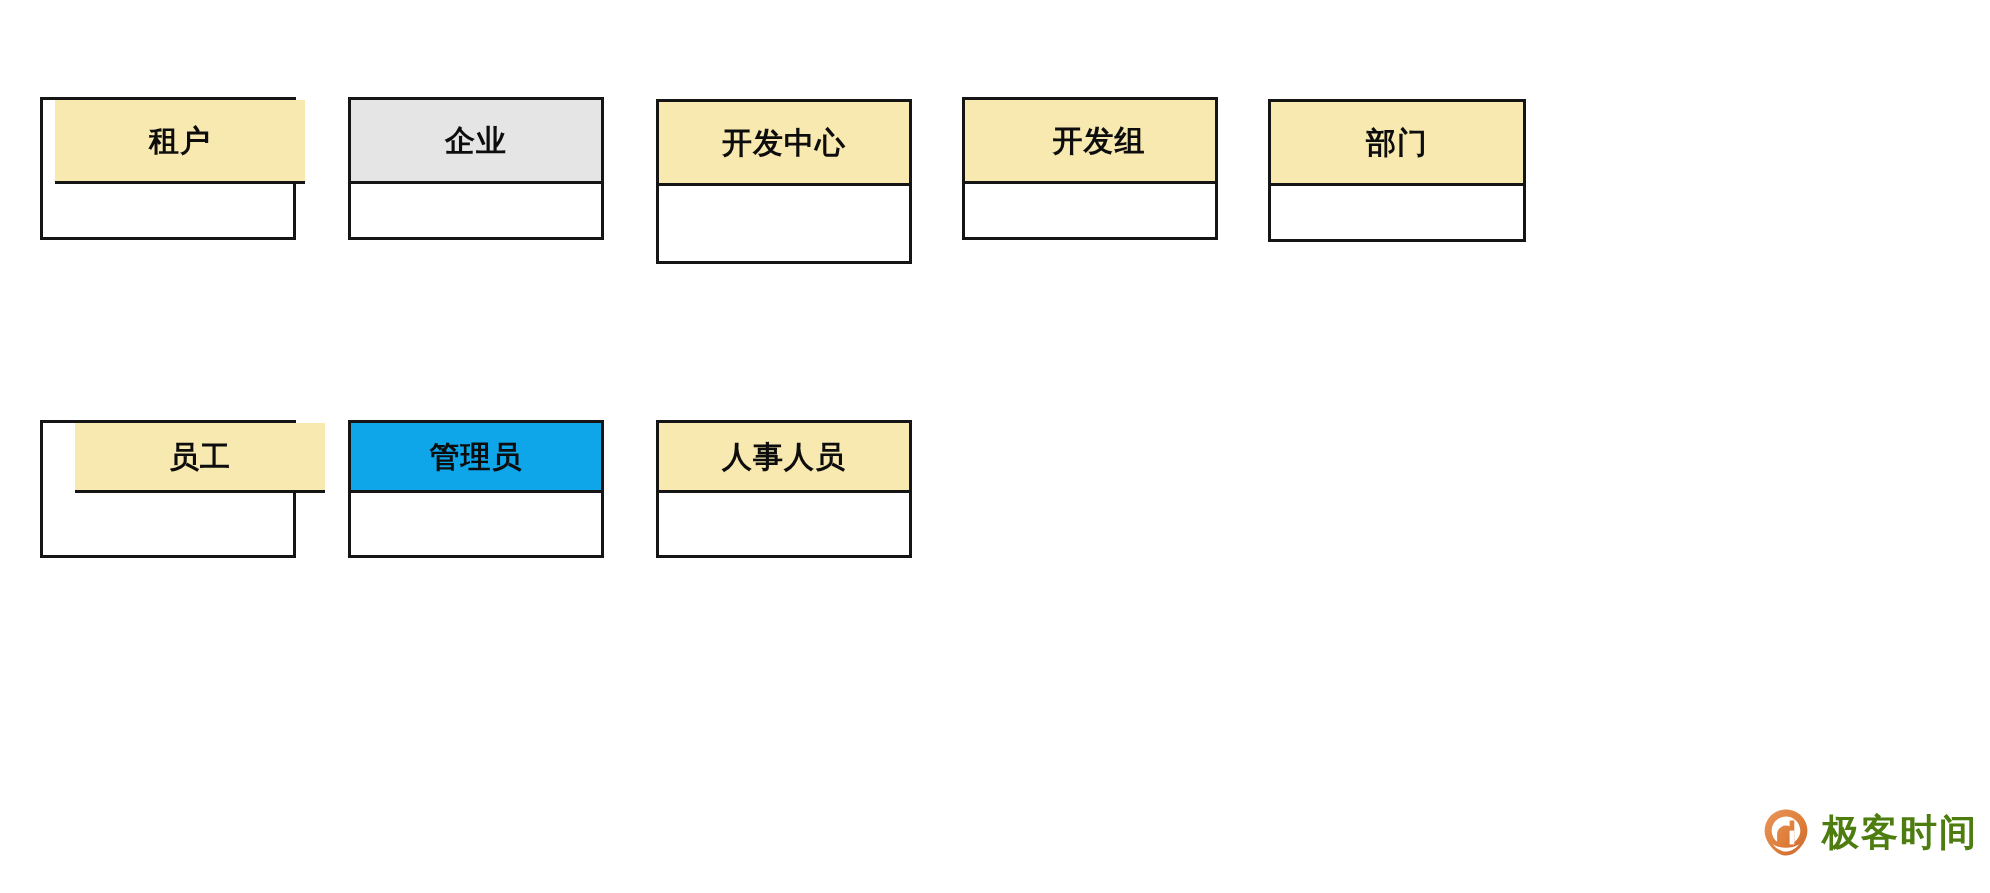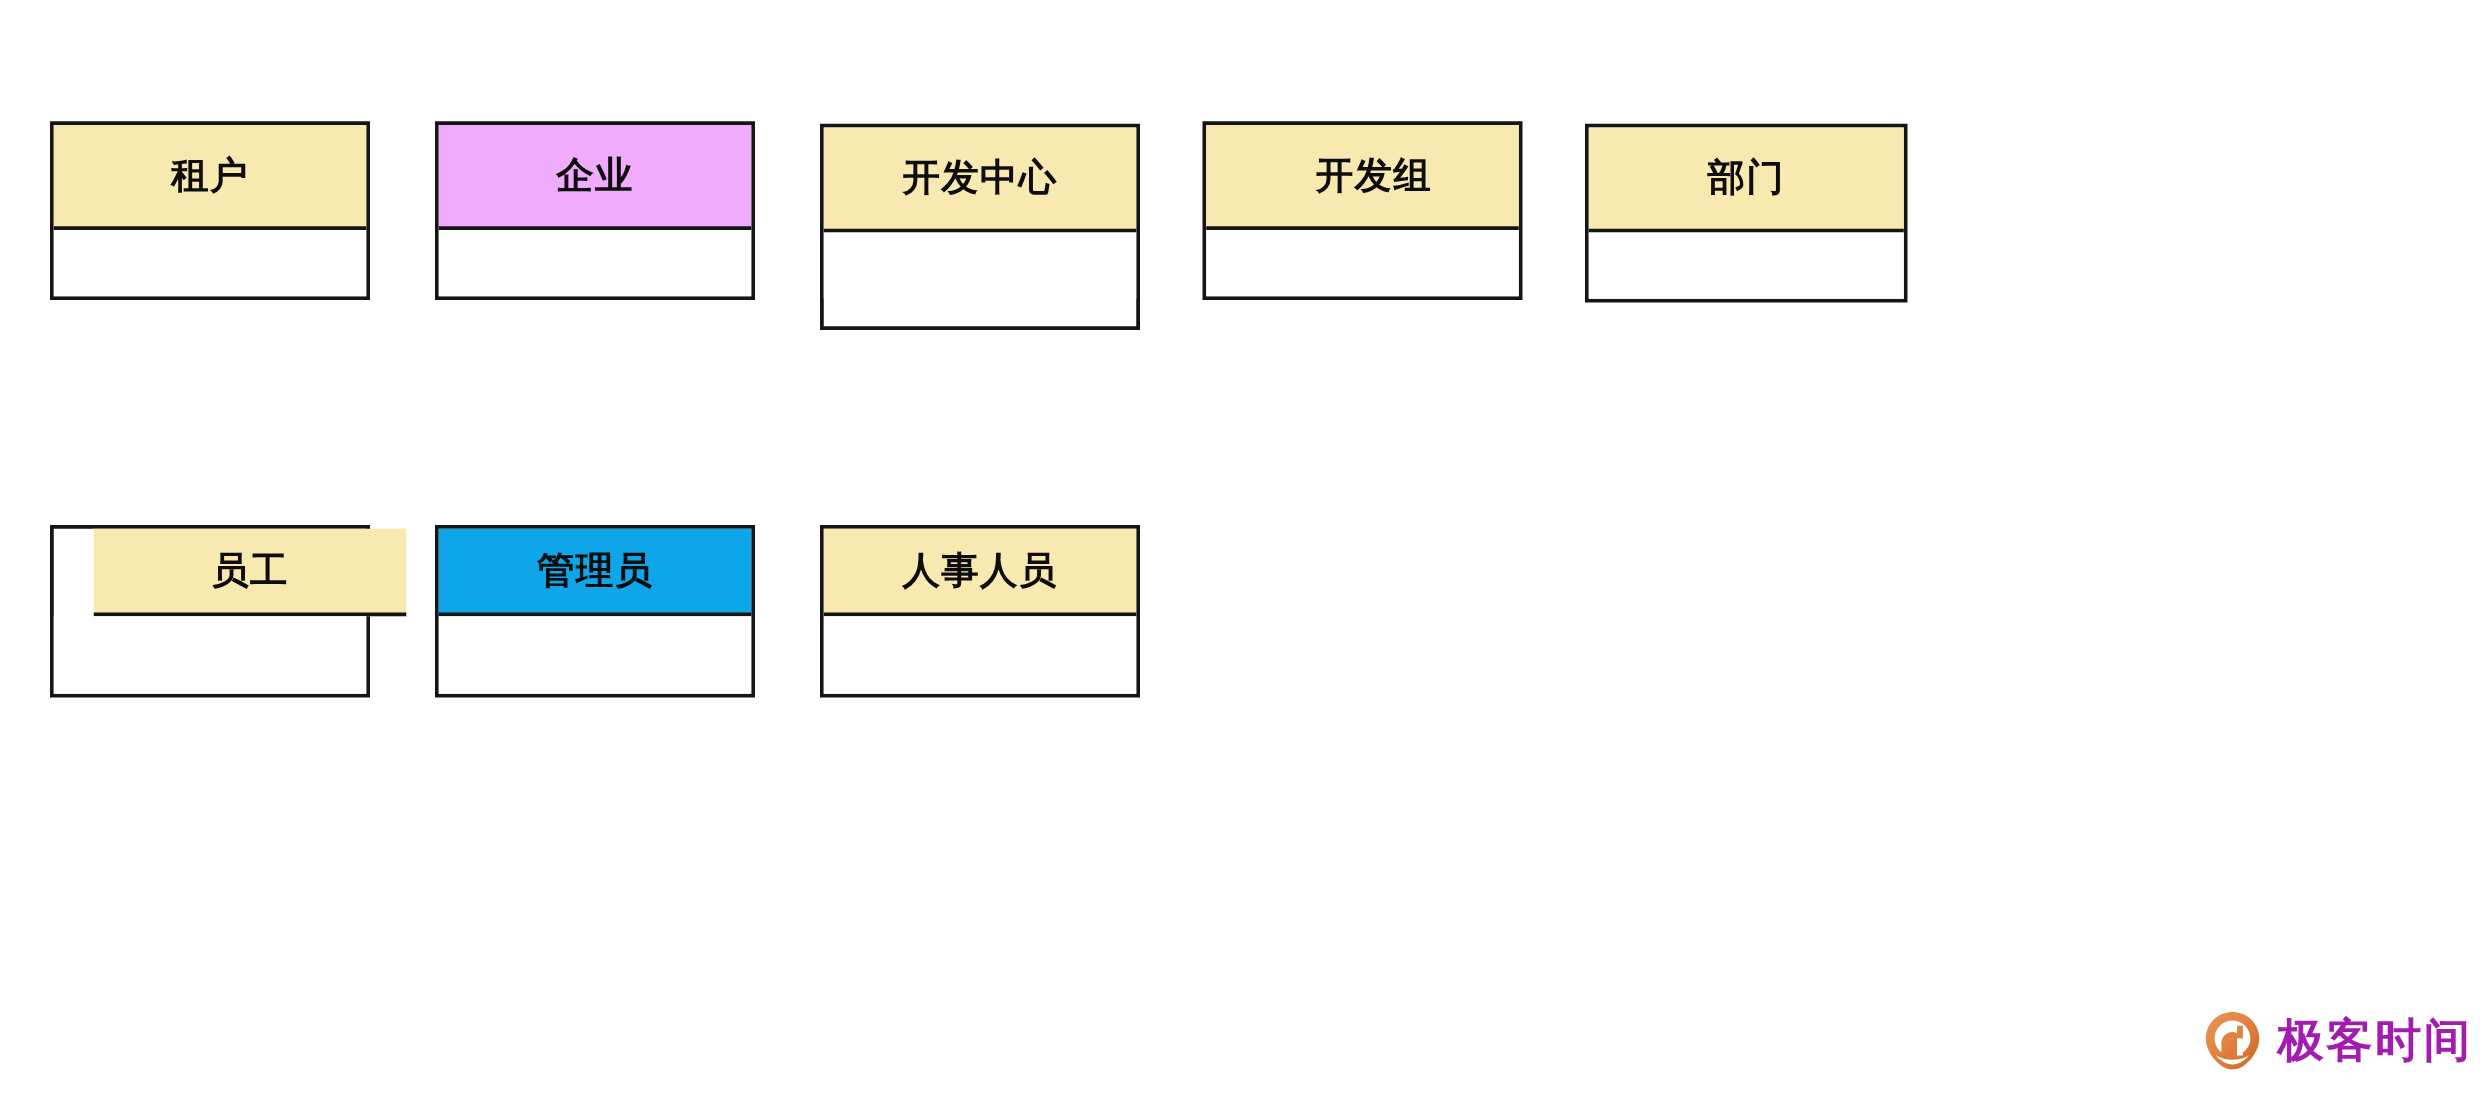--- a/index.html
+++ b/index.html
@@ -79,27 +79,27 @@
     letter-spacing: 2px;
     line-height: 1;
     white-space: nowrap;
   }
 </style>
 </head>
 <body>
 
 <div id="canvas">
     <div class="uml-box" style="left: 40px; top: 97px; width: 256px; height: 143px; border-color: rgb(21, 21, 21);">
-      <div class="uml-header" style="height: 84px; background: rgb(248, 233, 176); border-bottom-color: rgb(21, 21, 21);">
+      <div class="uml-header" style="height: 84px; background: rgb(248, 233, 176); border-bottom-color: rgb(21, 21, 21); margin-left: 12px;">
         <span class="uml-header-label">租户</span>
       </div>
       <div class="uml-body" style="height: 53px; background: rgb(255, 255, 255);"></div>
     </div>
     <div class="uml-box" style="left: 348px; top: 97px; width: 256px; height: 143px; border-color: rgb(21, 21, 21);">
-      <div class="uml-header" style="height: 84px; background: #f0abfc; border-bottom-color: rgb(21, 21, 21);">
+      <div class="uml-header" style="height: 84px; background: #e5e5e5; border-bottom-color: rgb(21, 21, 21);">
         <span class="uml-header-label">企业</span>
       </div>
       <div class="uml-body" style="height: 53px; background: rgb(255, 255, 255);"></div>
     </div>
     <div class="uml-box" style="left: 656px; top: 99px; width: 256px; height: 165px; border-color: rgb(21, 21, 21);">
       <div class="uml-header" style="height: 84px; background: rgb(248, 233, 176); border-bottom-color: rgb(21, 21, 21);">
         <span class="uml-header-label">开发中心</span>
       </div>
       <div class="uml-body" style="height: 53px; background: rgb(255, 255, 255);"></div>
     </div>
@@ -142,14 +142,14 @@
         <stop offset="0%" stop-color="#E8965B"></stop>
         <stop offset="55%" stop-color="#DF7F3C"></stop>
         <stop offset="100%" stop-color="#C9672B"></stop>
       </linearGradient>
     </defs>
     <path d="M23 1.5 C11.1 1.5 1.6 11 1.6 22.8 C1.6 31.6 7.8 40.2 14.3 44.7 C17.2 46.7 20.3 47.4 23 47.4 C25.7 47.4 28.8 46.7 31.7 44.7 C38.2 40.2 44.4 31.6 44.4 22.8 C44.4 11 34.9 1.5 23 1.5 Z" fill="url(#pinGrad)"></path>
     <path d="M23 8.4 C15.1 8.4 8.7 14.8 8.7 22.7 C8.7 27.2 10.8 31.2 14.1 33.8 L14.1 26.4 C14.1 21.5 18.1 17.5 23 17.5 C24.3 17.5 25.5 17.8 26.6 18.3 L26.6 12.6 L31.3 12.6 L31.3 33.9 C34.9 31.3 37.3 27.3 37.3 22.7 C37.3 14.8 30.9 8.4 23 8.4 Z" fill="#FFFFFF"></path>
     <path d="M26.6 22.6 L26.6 36.4 L31.3 36.4 L31.3 22.6 Z" fill="#FFFFFF"></path>
     <path d="M9.6 36.2 C13.2 40.6 18.3 43.6 23 43.6 C27.7 43.6 32.8 40.6 36.4 36.2 C32.3 38.6 27.8 39.8 23 39.8 C18.2 39.8 13.7 38.6 9.6 36.2 Z" fill="#FFFFFF"></path>
   </svg>
-  <span class="logo-text" style="color: #a21caf;">极客时间</span>
+  <span class="logo-text" style="color: #4d7c0f;">极客时间</span>
 </div>
 
 </body></html>

